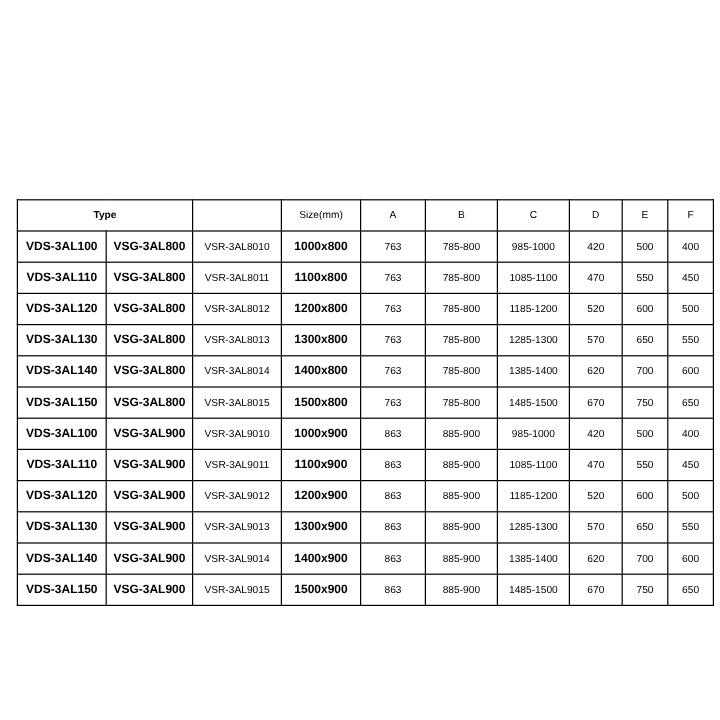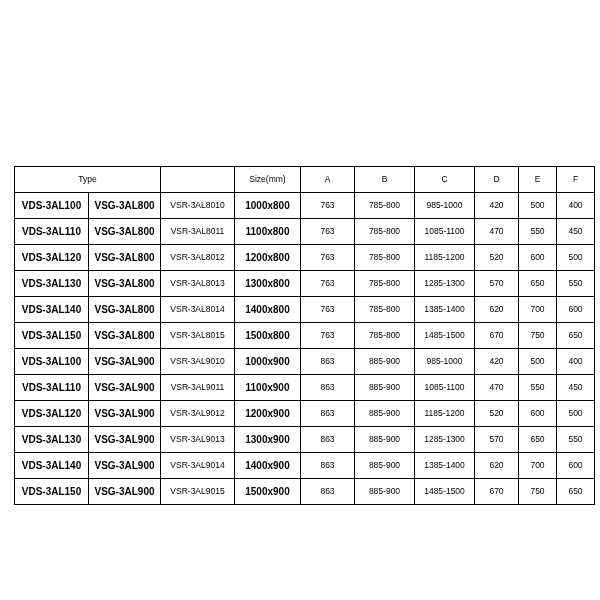--- a/index.html
+++ b/index.html
@@ -44,21 +44,21 @@
     text-align: center;
     vertical-align: middle;
     line-height: 25px;
     white-space: nowrap;
   }
   table.spec thead th {
     font-weight: normal;
     font-size: 8.5px;
   }
   table.spec thead th.type-head {
-    font-weight: normal;
+    font-weight: bold;
   }
   table.spec thead th.blank {
     border-left: 1px solid #000000;
   }
   table.spec tbody td.b {
     font-weight: bold;
     font-size: 10px;
   }
   table.spec tbody td.n {
     font-weight: normal;

